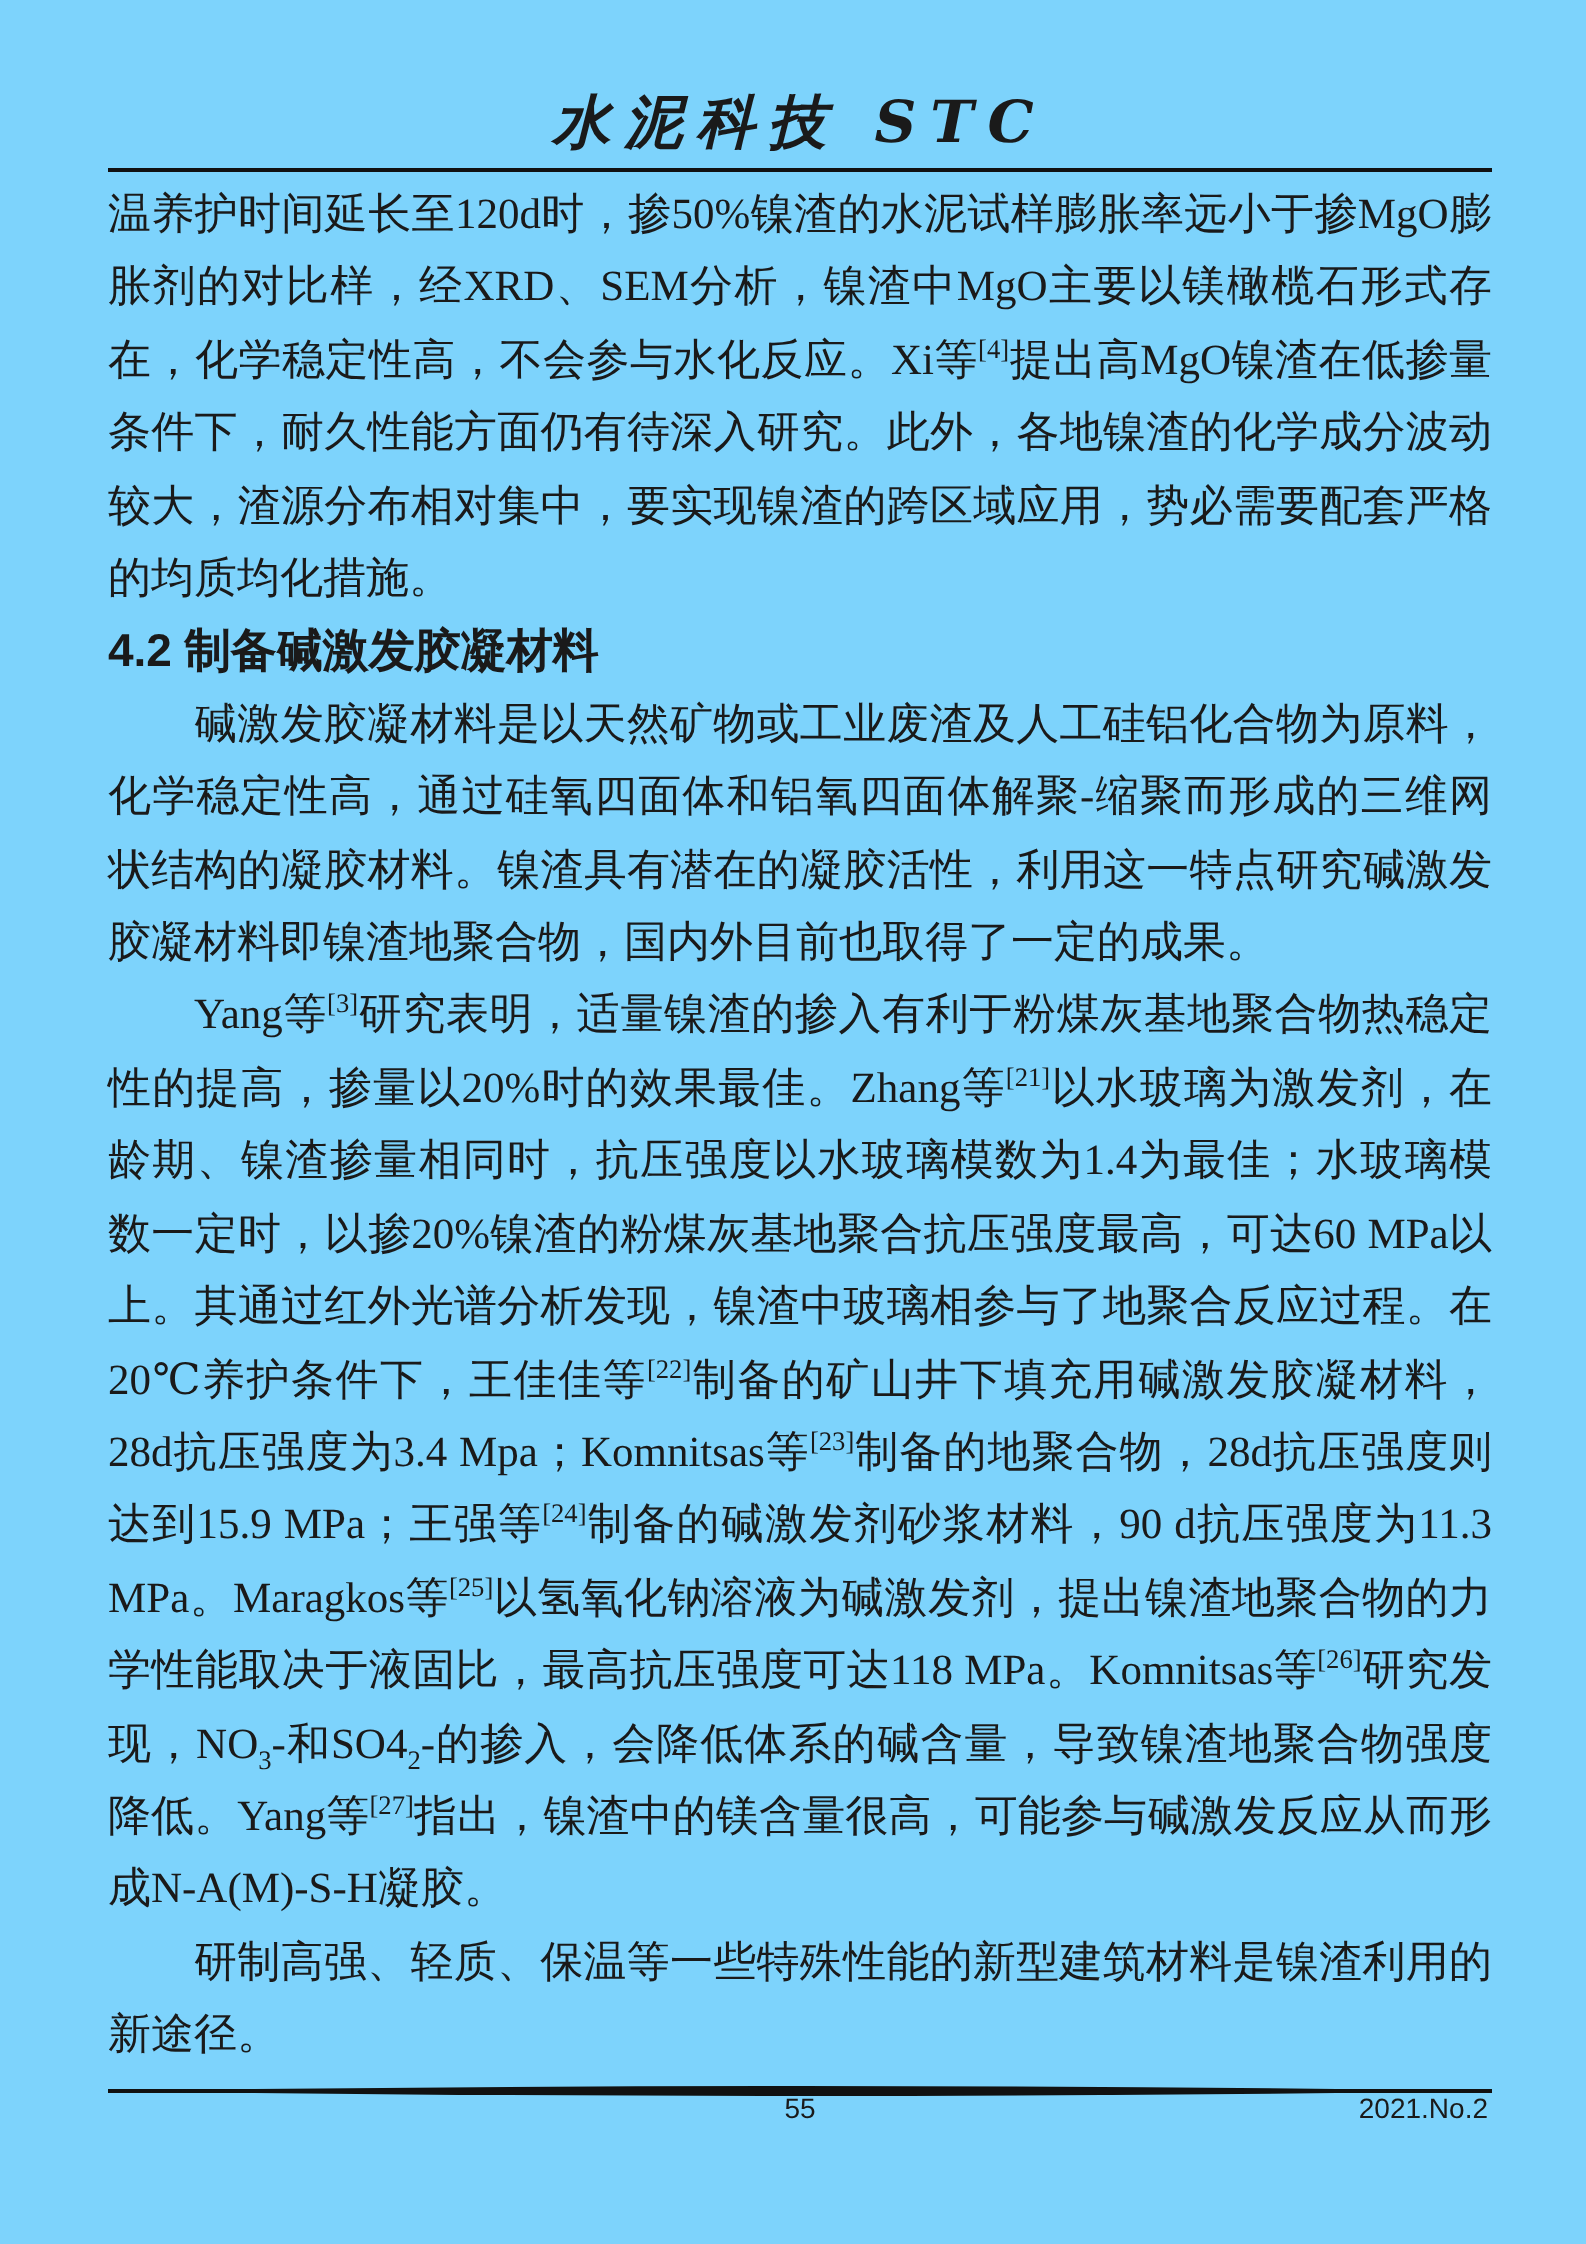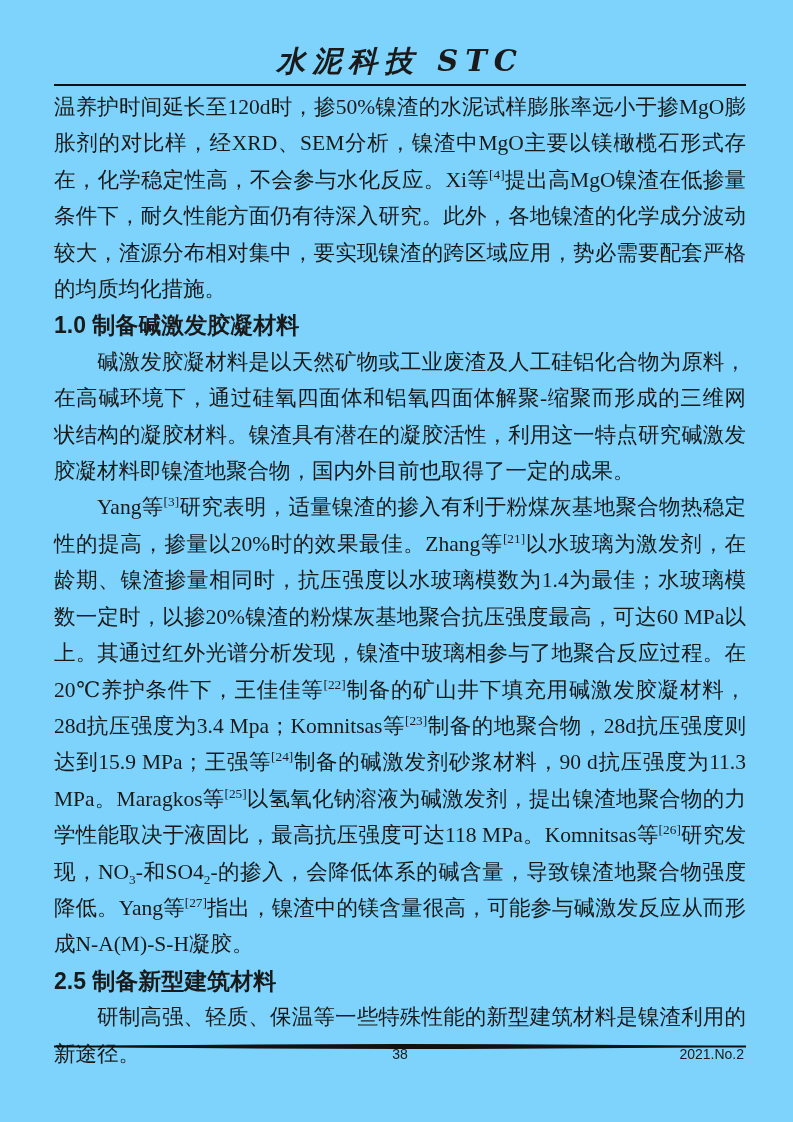--- a/index.html
+++ b/index.html
@@ -104,32 +104,31 @@
 <body>
 
 <div class="page">
 
   <div class="journal-title">水泥科技 STC</div>
 
   <div class="header-rule"></div>
 
   <div class="page-body">
       <p class="para"><span>温养护时间延长至120d时，掺50%镍渣的水泥试样膨胀率远小于掺MgO膨胀剂的对比样，经XRD、SEM分析，镍渣中MgO主要以镁橄榄石形式存在，化学稳定性高，不会参与水化反应。Xi等</span><sup>[4]</sup><span>提出高MgO镍渣在低掺量条件下，耐久性能方面仍有待深入研究。此外，各地镍渣的化学成分波动较大，渣源分布相对集中，要实现镍渣的跨区域应用，势必需要配套严格的均质均化措施。</span></p>
-      <h2 class="section-heading">1.0 制备碱激发胶凝材料</h2>
-      <p class="para indent"><span>碱激发胶凝材料是以天然矿物或工业废渣及人工硅铝化合物为原料，在高碱环境下，通过硅氧四面体和铝氧四面体解聚-缩聚而形成的三维网状结构的凝胶材料。镍渣具有潜在的凝胶活性，利用这一特点研究碱激发胶凝材料即镍渣地聚合物，国内外目前也取得了一定的成果。</span></p>
+      <h2 class="section-heading">4.2 制备碱激发胶凝材料</h2>
+      <p class="para indent"><span>碱激发胶凝材料是以天然矿物或工业废渣及人工硅铝化合物为原料，化学稳定性高，通过硅氧四面体和铝氧四面体解聚-缩聚而形成的三维网状结构的凝胶材料。镍渣具有潜在的凝胶活性，利用这一特点研究碱激发胶凝材料即镍渣地聚合物，国内外目前也取得了一定的成果。</span></p>
       <p class="para indent"><span>Yang等</span><sup>[3]</sup><span>研究表明，适量镍渣的掺入有利于粉煤灰基地聚合物热稳定性的提高，掺量以20%时的效果最佳。Zhang等</span><sup>[21]</sup><span>以水玻璃为激发剂，在龄期、镍渣掺量相同时，抗压强度以水玻璃模数为1.4为最佳；水玻璃模数一定时，以掺20%镍渣的粉煤灰基地聚合抗压强度最高，可达60 MPa以上。其通过红外光谱分析发现，镍渣中玻璃相参与了地聚合反应过程。在20℃养护条件下，王佳佳等</span><sup>[22]</sup><span>制备的矿山井下填充用碱激发胶凝材料，28d抗压强度为3.4 Mpa；Komnitsas等</span><sup>[23]</sup><span>制备的地聚合物，28d抗压强度则达到15.9 MPa；王强等</span><sup>[24]</sup><span>制备的碱激发剂砂浆材料，90 d抗压强度为11.3 MPa。Maragkos等</span><sup>[25]</sup><span>以氢氧化钠溶液为碱激发剂，提出镍渣地聚合物的力学性能取决于液固比，最高抗压强度可达118 MPa。Komnitsas等</span><sup>[26]</sup><span>研究发现，NO</span><sub>3</sub><span>-和SO4</span><sub>2</sub><span>-的掺入，会降低体系的碱含量，导致镍渣地聚合物强度降低。Yang等</span><sup>[27]</sup><span>指出，镍渣中的镁含量很高，可能参与碱激发反应从而形成N-A(M)-S-H凝胶。</span></p>
-      <h2 class="section-heading">2.5 制备新型建筑材料</h2>
       <p class="para indent"><span>研制高强、轻质、保温等一些特殊性能的新型建筑材料是镍渣利用的新途径。</span></p>
     </div>
 
   <div class="footer-rule">
     <svg width="692" height="8" viewBox="0 0 692 8" xmlns="http://www.w3.org/2000/svg">
       <rect x="0" y="2.5" width="692" height="2" fill="#111"></rect>
       <path d="M0,3.5 Q346,-1.5 692,3.5 Q346,8.5 0,3.5 Z" fill="#111"></path>
     </svg>
   </div>
 
   <div class="footer-row">
-    <span class="page-number">38</span>
+    <span class="page-number">55</span>
     <span class="issue-number">2021.No.2</span>
   </div>
 
 </div>
 
 </body></html>

